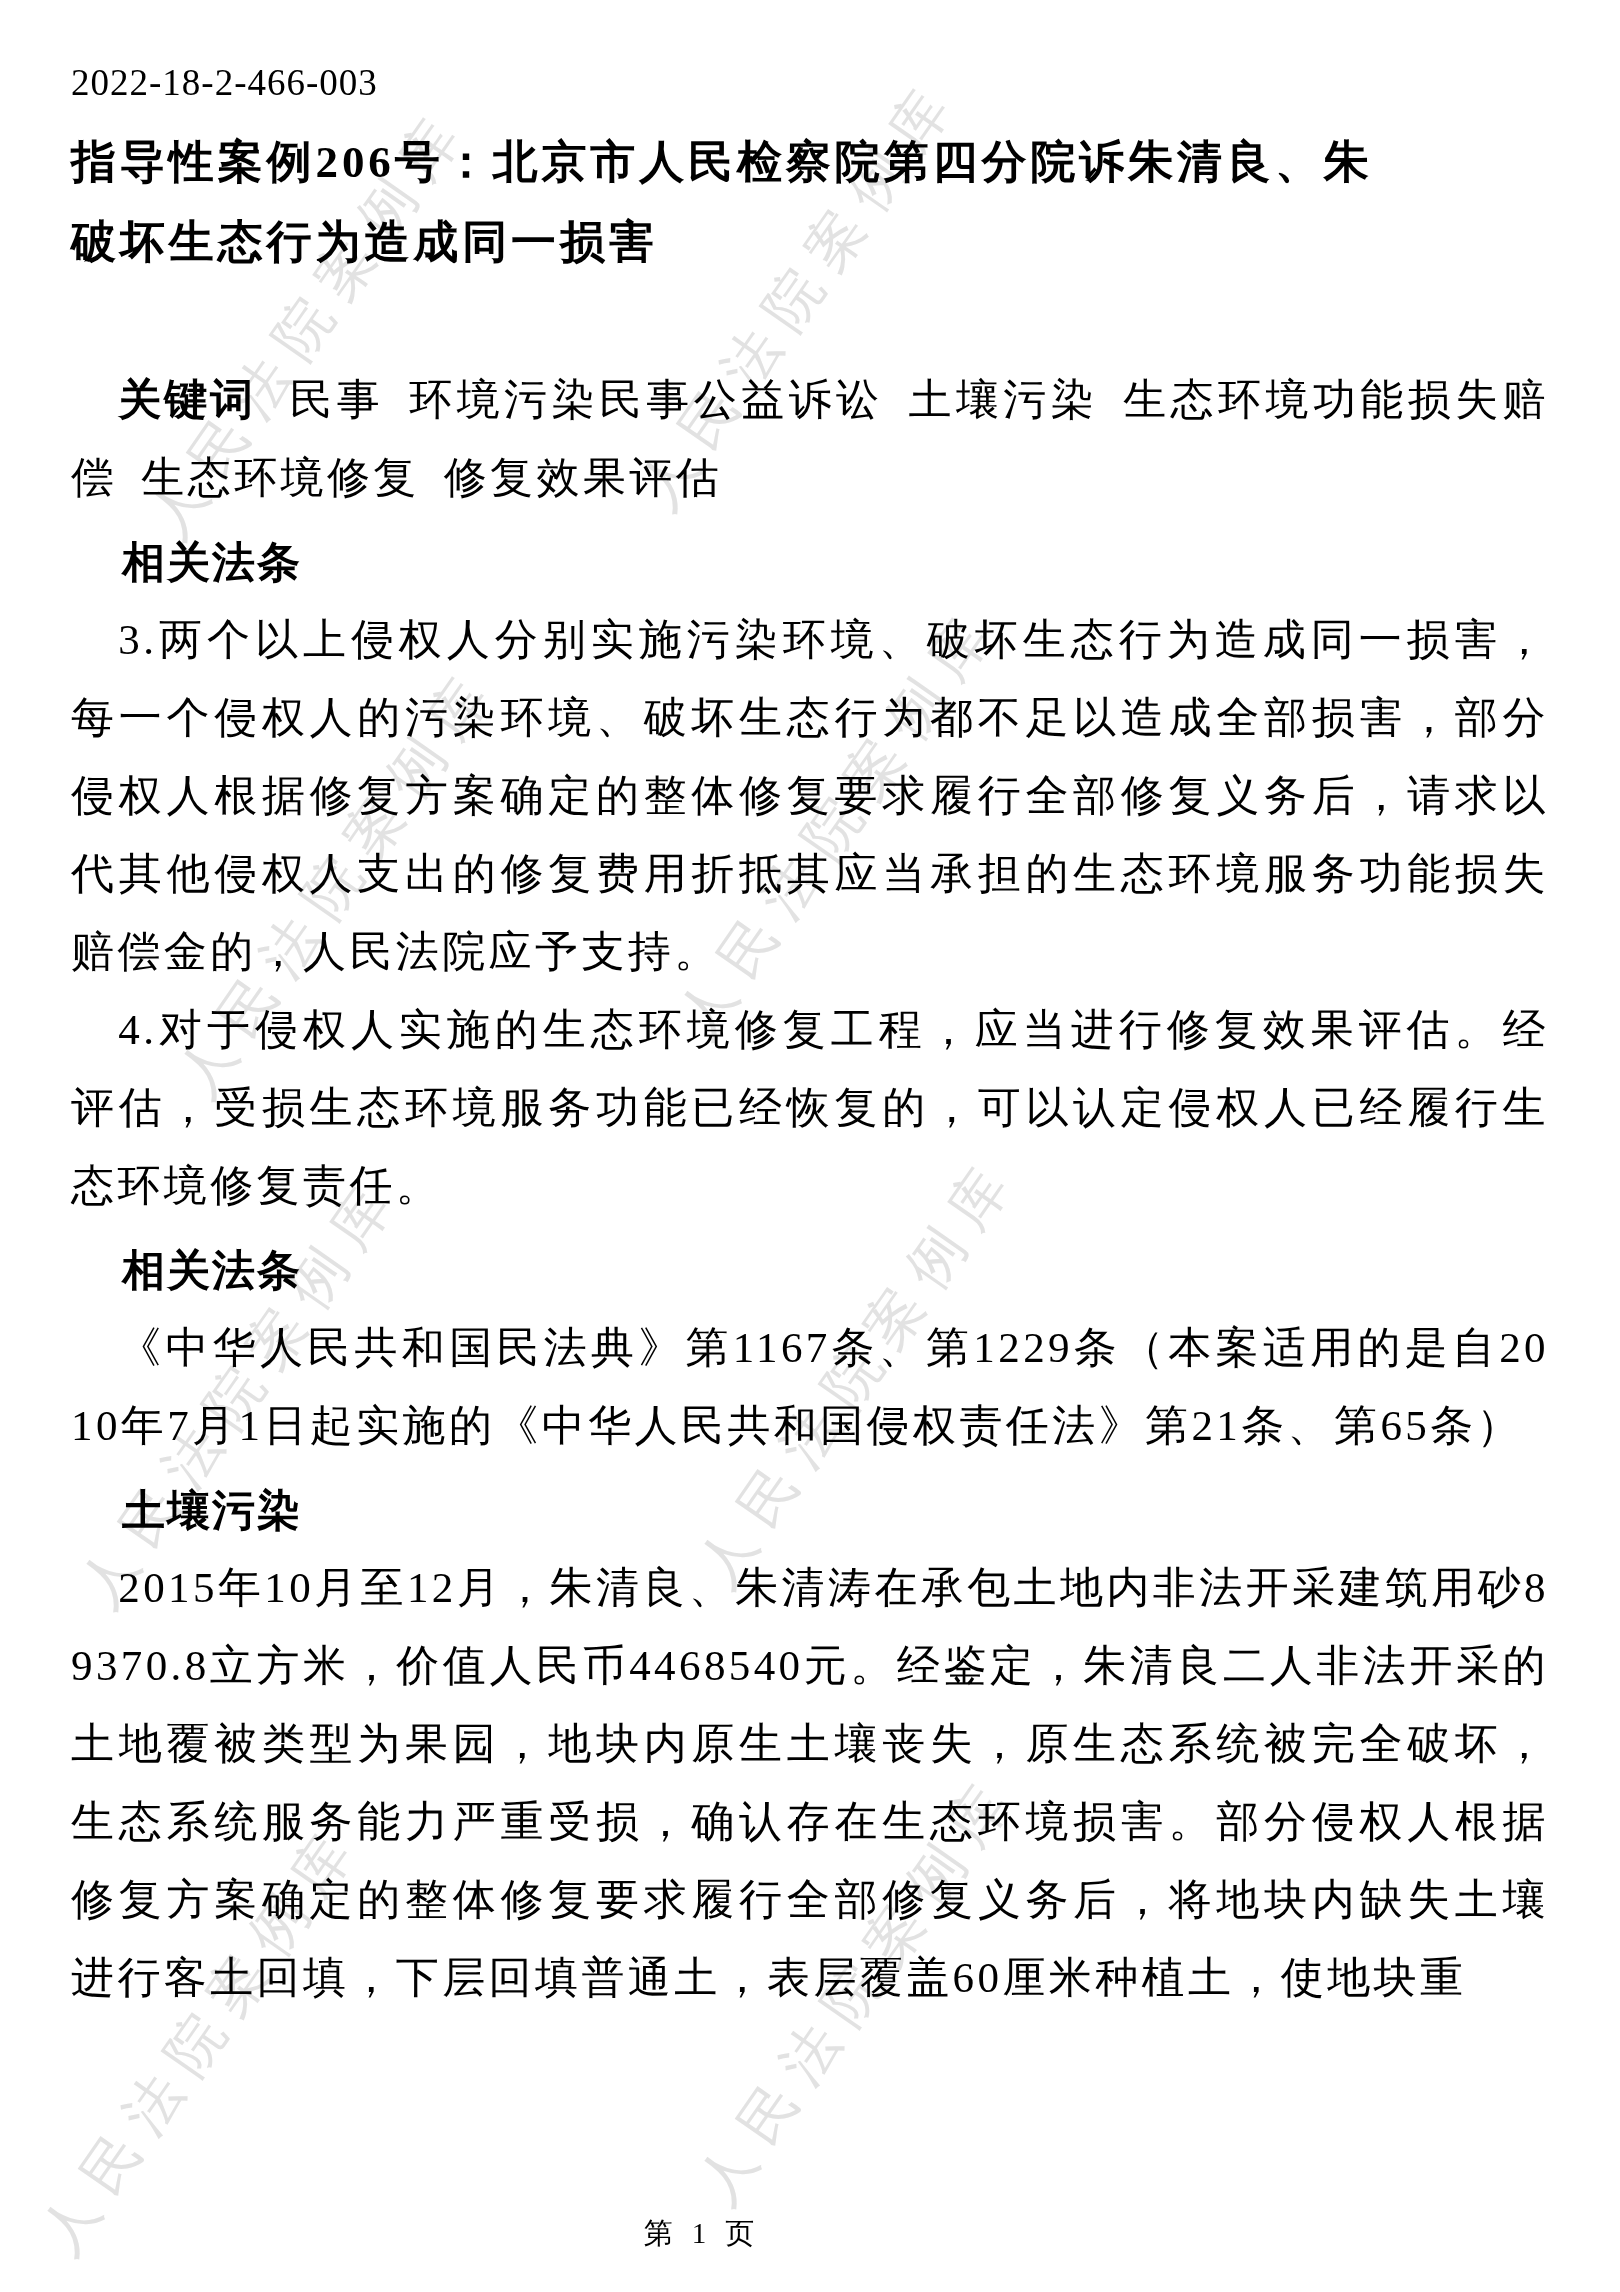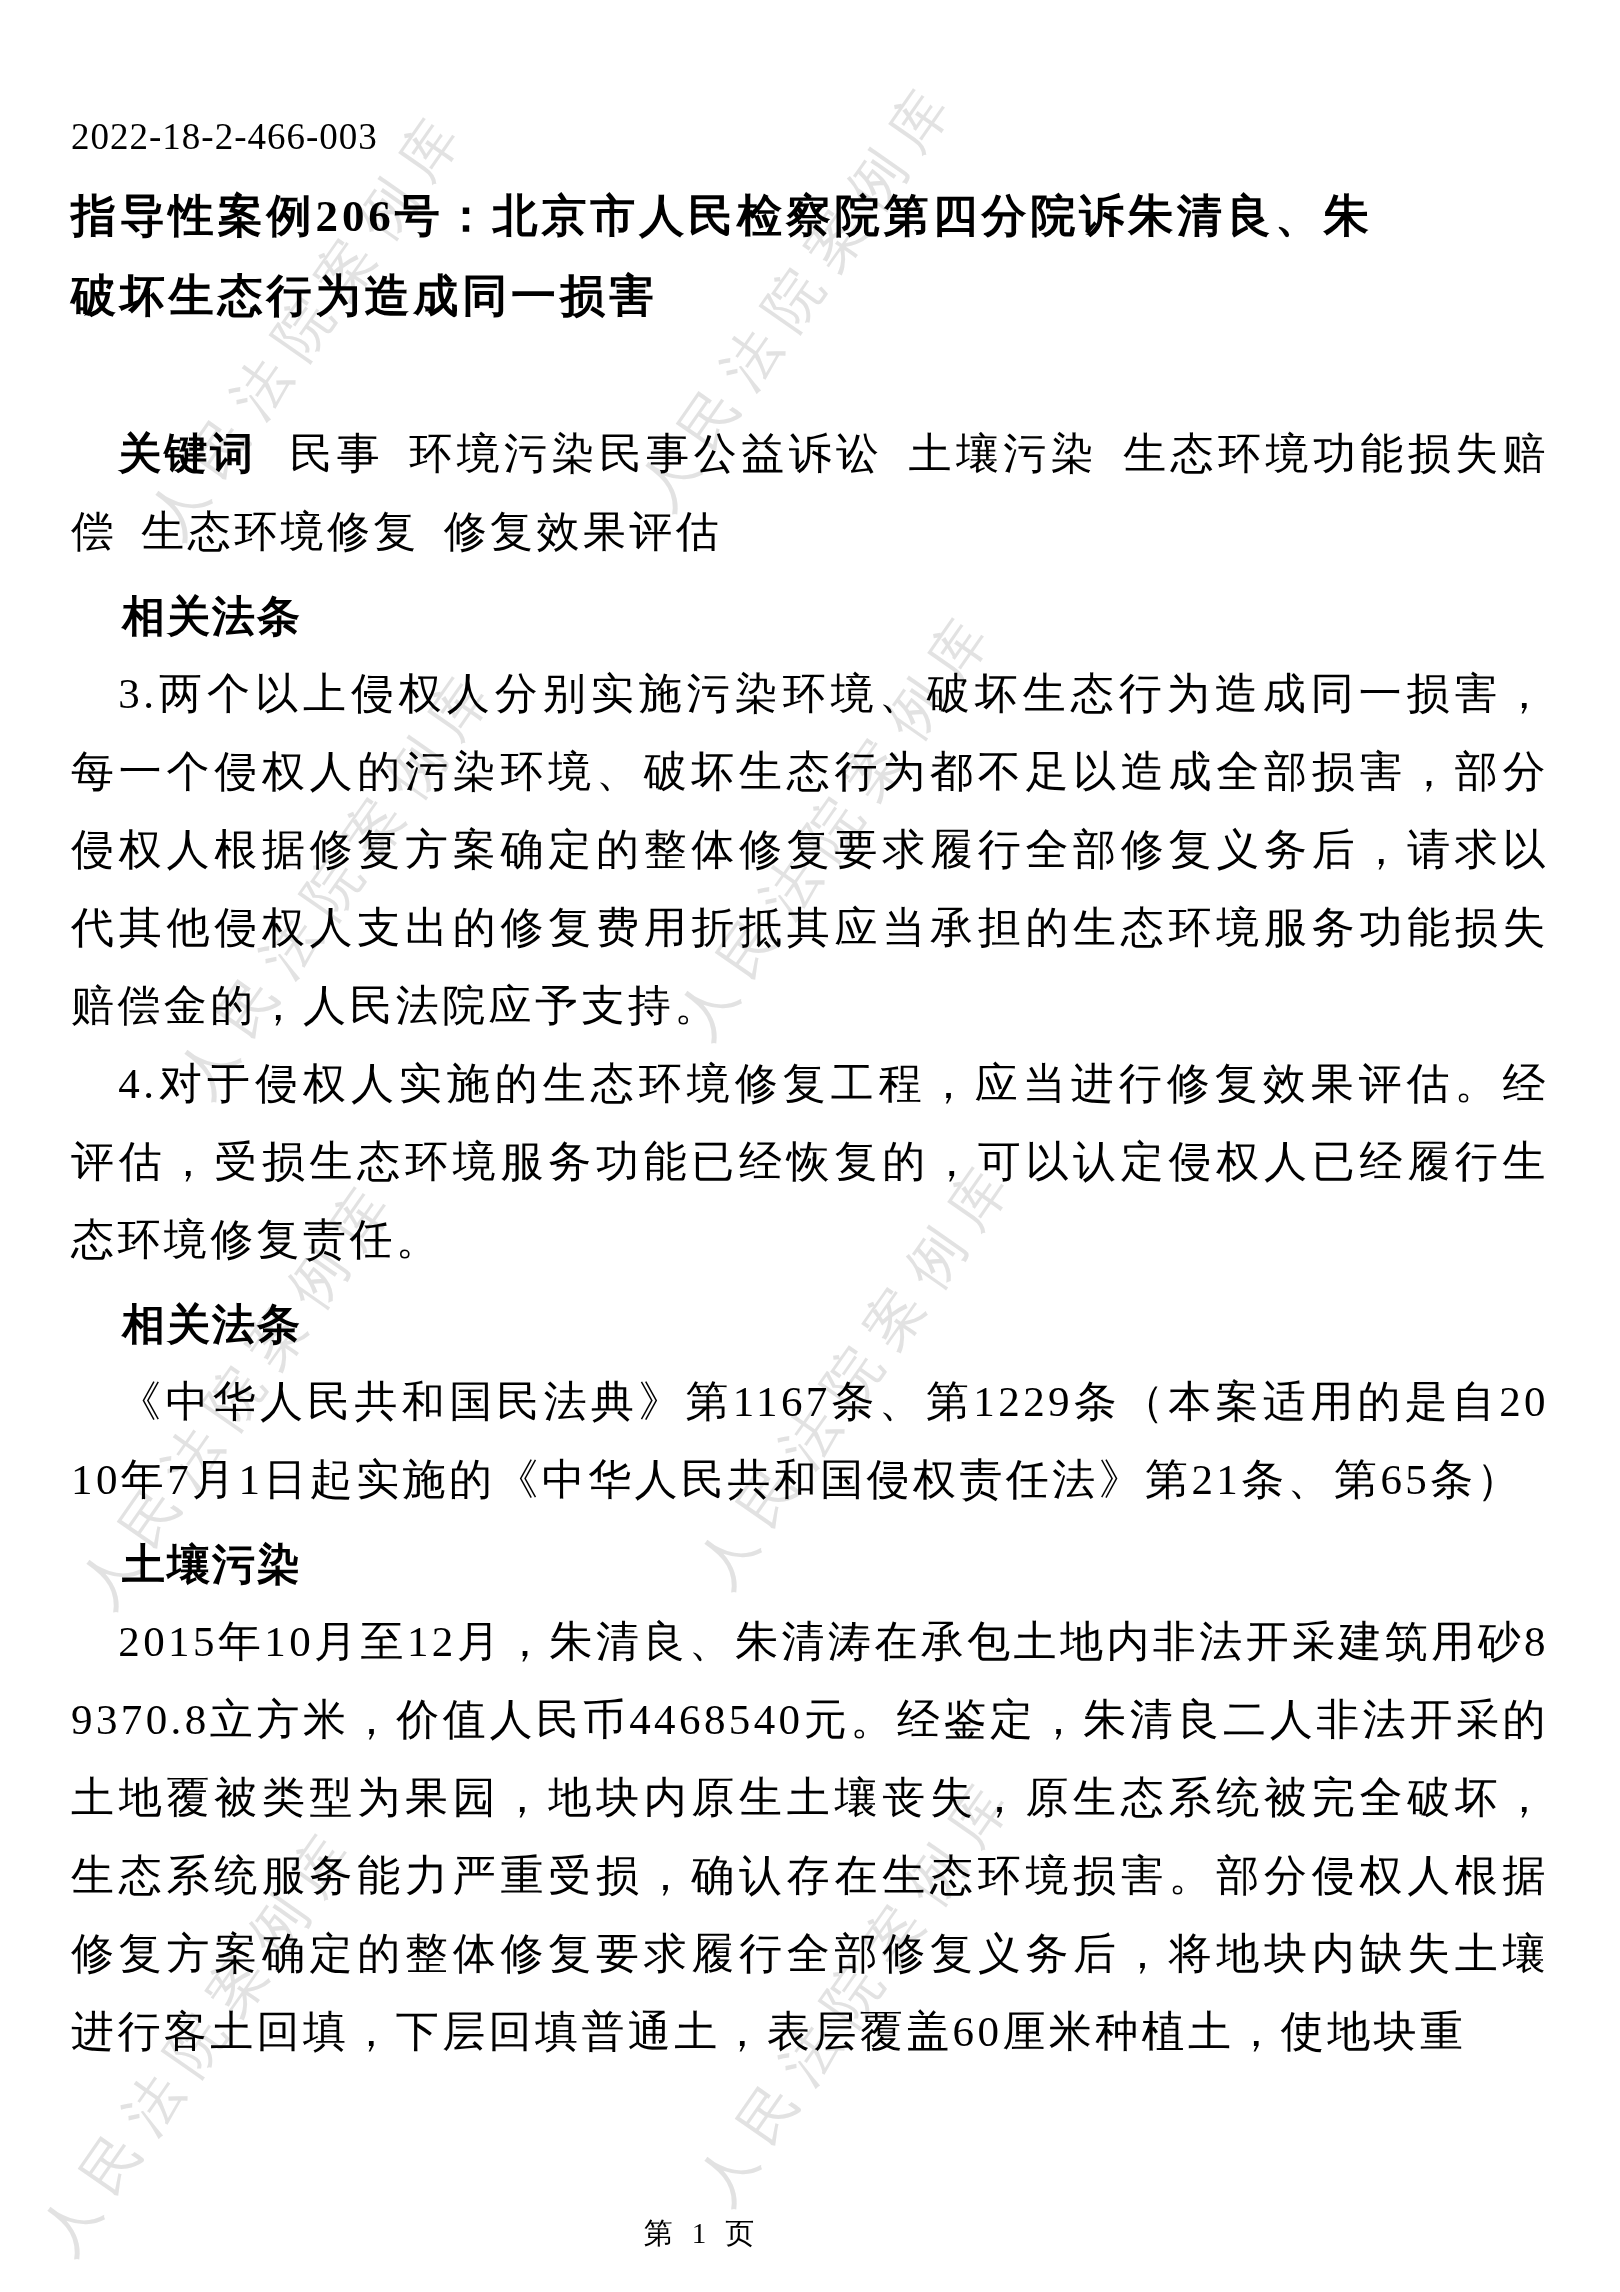--- a/index.html
+++ b/index.html
@@ -17,21 +17,21 @@
     position:absolute;
     white-space:nowrap;
     font-size:57px;
     letter-spacing:15.7px;
     color:#cbcbcb;
     opacity:.55;
     transform:rotate(-55deg);
     font-family:"Liberation Serif","DejaVu Serif",serif;
   }
   
-  .content{position:relative;z-index:1;padding:98px 71px 0 71px;}
+  .content{position:relative;z-index:1;padding:44px 71px 0 71px;}
   .case-number{
     font-size:37px;line-height:78px;letter-spacing:1px;
   }
   .doc-title{
     font-size:45px;font-weight:bold;line-height:80px;
     text-align:left;letter-spacing:3.9px;margin:0;
   }
   .para{
     margin:0;
     font-size:43px;line-height:78px;letter-spacing:3.4px;

